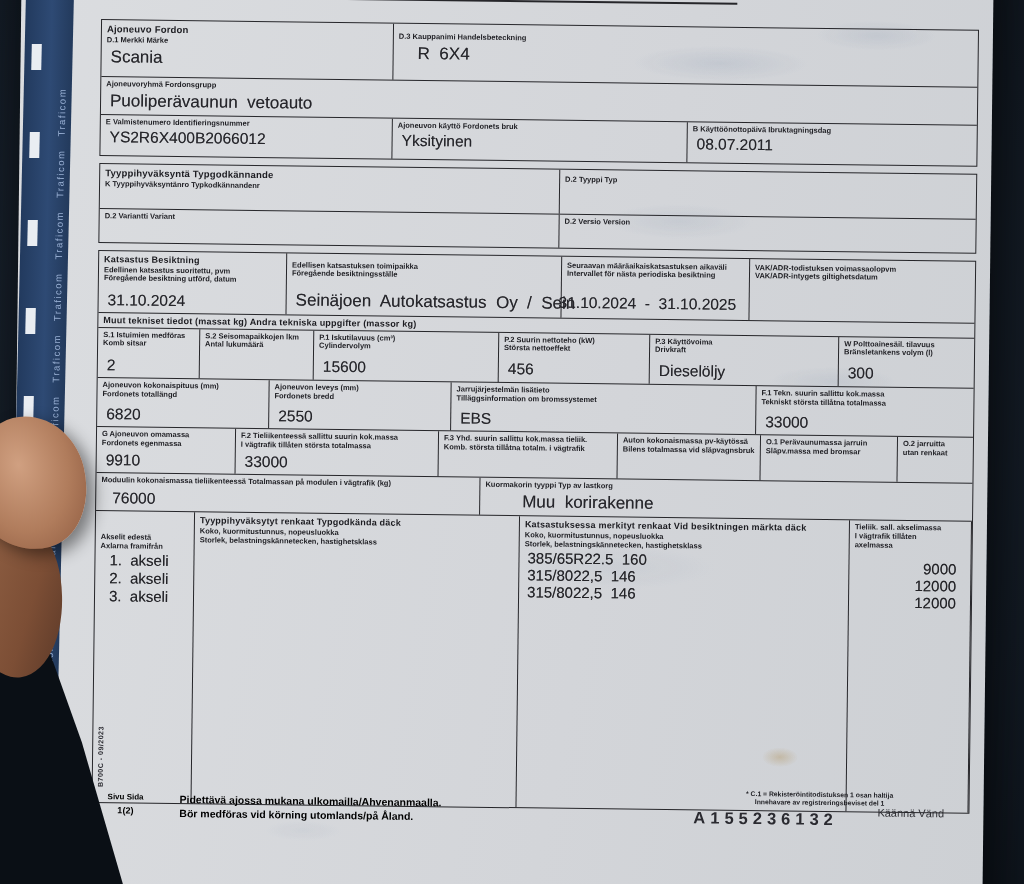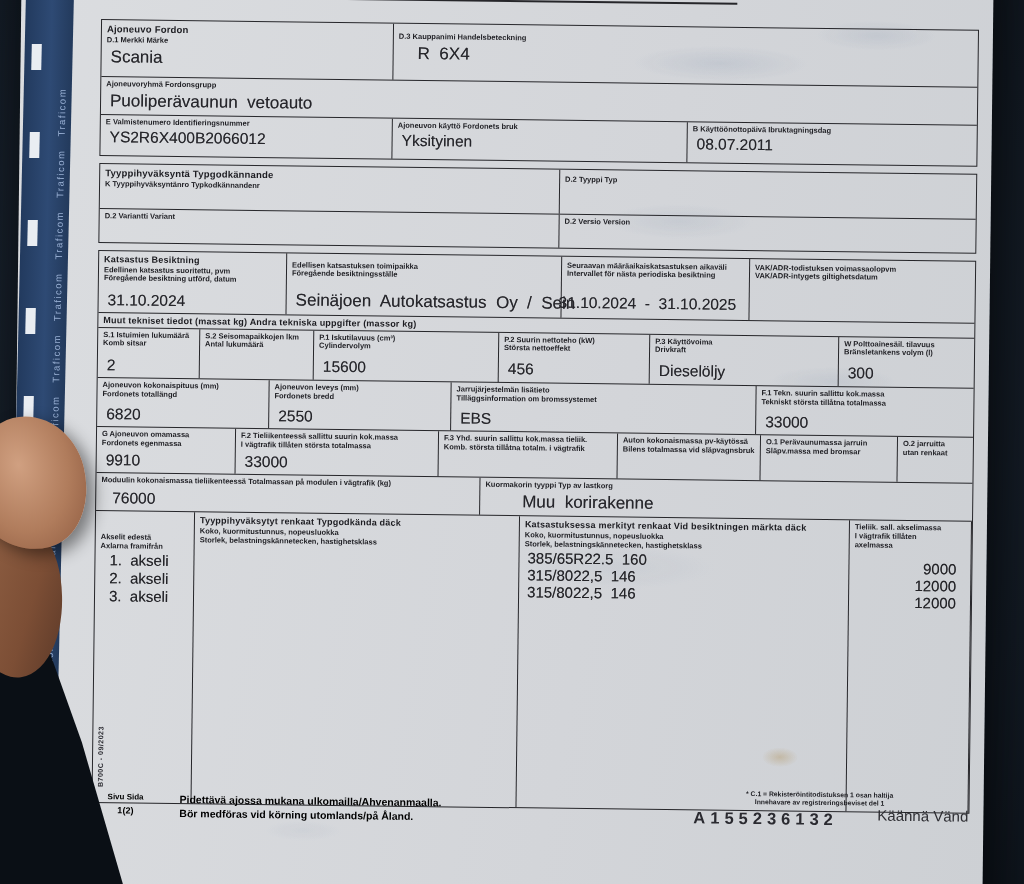--- a/index.html
+++ b/index.html
@@ -55,21 +55,21 @@
   .formcode { position:absolute; left:4px; bottom:16px; writing-mode:vertical-rl; transform:rotate(180deg);
               font-size:7px; letter-spacing:.5px; font-weight:bold; color:#2a2a30; }
 
   
   .footer { position:absolute; left:80px; top:852px; width:878px; height:50px; }
   .f-l { position:absolute; left:-32px; top:2px; font-size:21px; font-weight:bold; }
   .f-page { position:absolute; left:16px; top:3px; font-size:8px; font-weight:bold;text-align:center; }
   .f-pageno { position:absolute; left:26px; top:16px; font-size:9px; font-weight:bold; }
   .f-note { position:absolute; left:88px; top:2px; font-size:10.5px; line-height:14px; font-weight:bold; }
   .f-doc { position:absolute; left:602px; top:12px; font-size:16.5px; letter-spacing:5px; font-weight:bold; color:#2a2a30; }
-  .f-turn { position:absolute; left:786px; top:8px; font-size:15px; color:#2e2e33; }
+  .f-turn { position:absolute; left:786px; top:8px; font-size:11px; color:#2e2e33; }
 
   
   .darkcorner { position:absolute; inset:0; z-index:7; background:#0a0f15;
                 clip-path: polygon(0 66%, 4% 71%, 8% 84%, 12% 100%, 0 100%); }
   .thumb-tip { position:absolute; left:-28px; top:416px; width:114px; height:134px; z-index:9;
                background: radial-gradient(ellipse at 45% 35%, #d0a081 0%, #b07c5c 55%, #8a573d 100%);
                border-radius: 50% 50% 46% 54% / 55% 48% 52% 45%;
                transform: rotate(-14deg); box-shadow: 6px 8px 16px rgba(0,0,0,.45); }
   .thumb-body { position:absolute; left:-44px; top:506px; width:106px; height:172px; z-index:8;
                background: linear-gradient(115deg,#9a6a4c 0%, #7c4e35 65%, #573626 100%);
@@ -189,21 +189,21 @@
 
         <div class="row" style="grid-template-columns:1fr; min-height:15px;">
           <div class="cell">
             <div class="sechdr" style="font-size:9px; padding-top:1px;">Muut tekniset tiedot (massat kg)  Andra tekniska uppgifter (massor kg)</div>
           </div>
         </div>
 
         <div class="row" style="grid-template-columns:102px 114px 185px 151px 189px 1fr; min-height:48px;">
           <div class="cell">
             <div class="lab">
-                <div>S.1 Istuimien lukumäärä</div>
+                <div>S.1 Istuimien medföras</div>
                 <div>Komb sitsar</div>
               </div>
             <div class="val" style="padding-top:8px;">2</div>
           </div>
           <div class="cell">
             <div class="lab">
                 <div>S.2 Seisomapaikkojen lkm</div>
                 <div>Antal lukumäärä</div>
               </div>
             <div class="val"></div>

